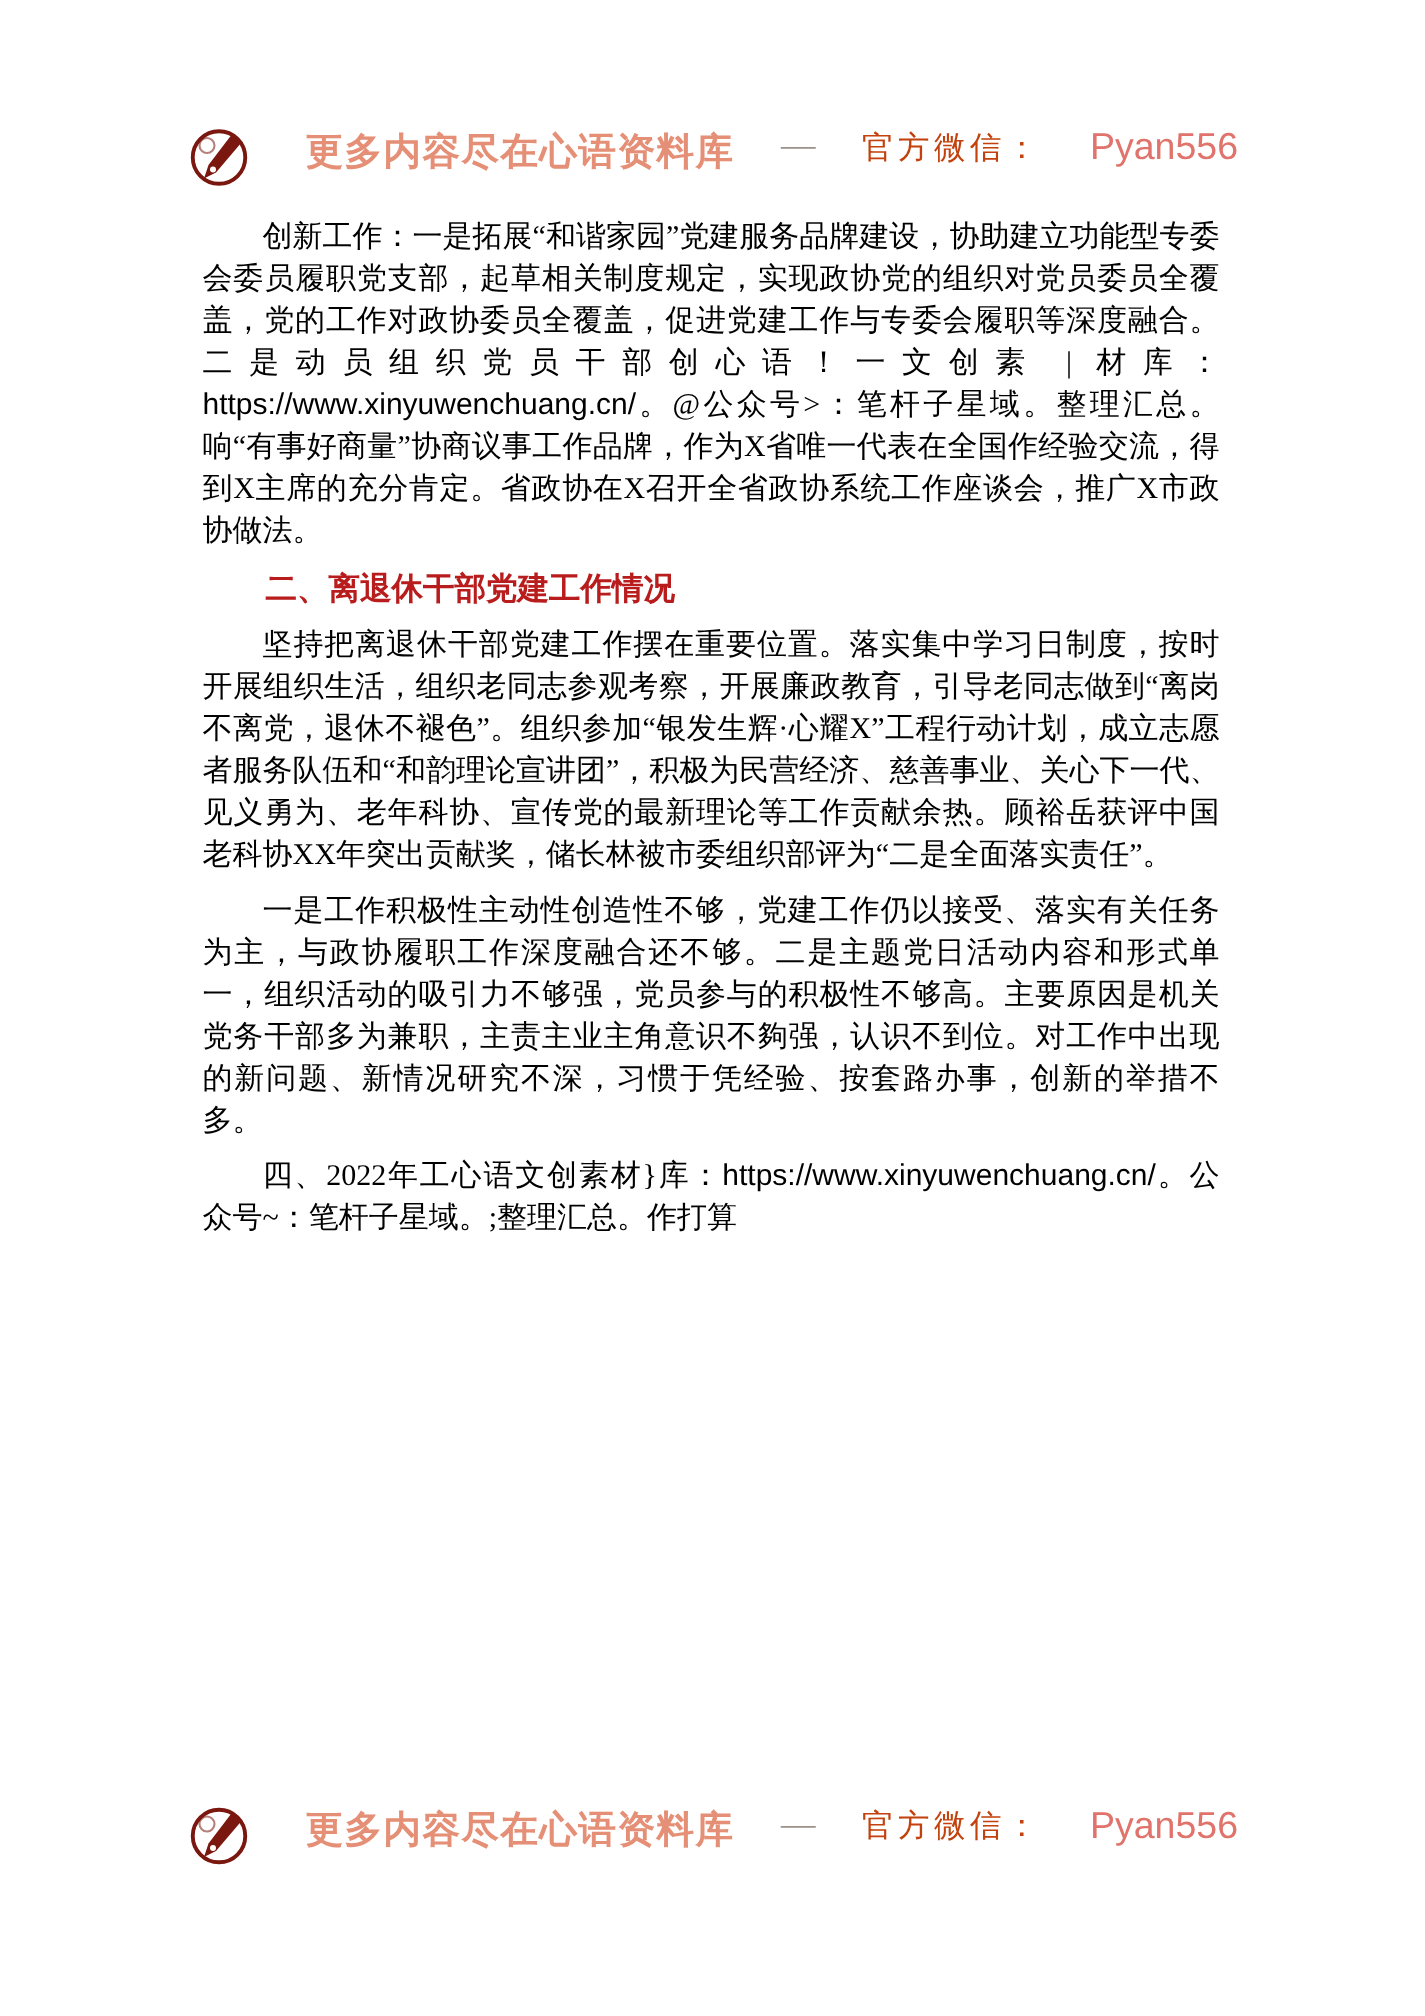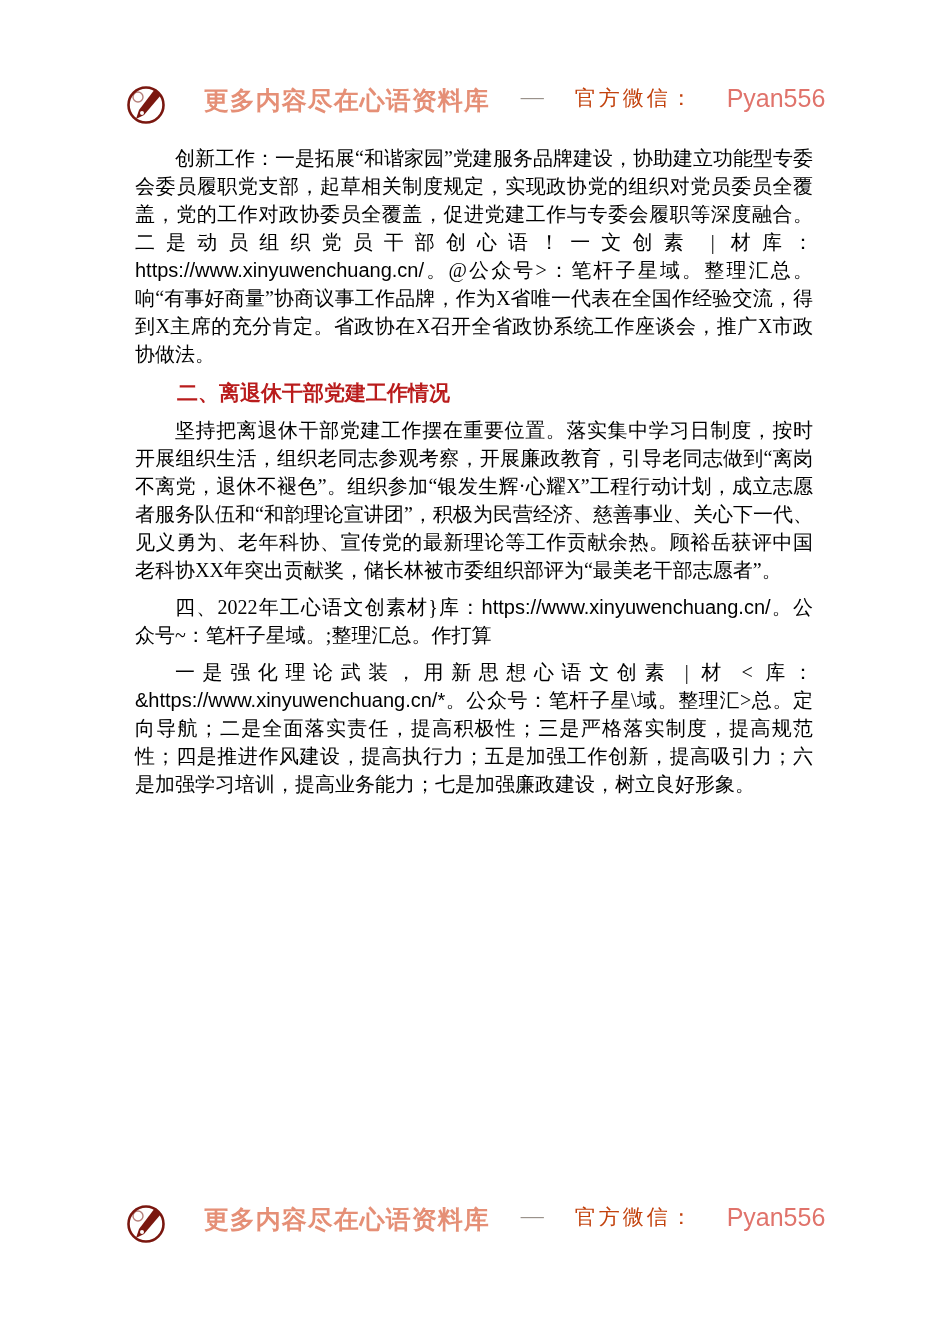--- a/index.html
+++ b/index.html
@@ -101,27 +101,27 @@
       <span class="wm-label">官方微信：</span>
       <span class="wm-id">Pyan556</span>
   </div>
 
   <div class="content">
 
     <p class="para"><span>创新工作：一是拓展“和谐家园”党建服务品牌建设，协助建立功能型专委会委员履职党支部，起草相关制度规定，实现政协党的组织对党员委员全覆盖，党的工作对政协委员全覆盖，促进党建工作与专委会履职等深度融合。二是动员组织党员干部创心语！一文创素 | 材库： </span><span class="latin">https://www.xinyuwenchuang.cn/</span><span>。@公众号&gt;：笔杆子星域。整理汇总。响“有事好商量”协商议事工作品牌，作为X省唯一代表在全国作经验交流，得到X主席的充分肯定。省政协在X召开全省政协系统工作座谈会，推广X市政协做法。</span></p>
 
     <h3 class="heading">二、离退休干部党建工作情况</h3>
 
-    <p class="para"><span>坚持把离退休干部党建工作摆在重要位置。落实集中学习日制度，按时开展组织生活，组织老同志参观考察，开展廉政教育，引导老同志做到“离岗不离党，退休不褪色”。组织参加“银发生辉·心耀X”工程行动计划，成立志愿者服务队伍和“和韵理论宣讲团”，积极为民营经济、慈善事业、关心下一代、见义勇为、老年科协、宣传党的最新理论等工作贡献余热。顾裕岳获评中国老科协XX年突出贡献奖，储长林被市委组织部评为“最美老干部志愿者”。</span></p>
+    <p class="para"><span>坚持把离退休干部党建工作摆在重要位置。落实集中学习日制度，按时开展组织生活，组织老同志参观考察，开展廉政教育，引导老同志做到“离岗不离党，退休不褪色”。组织参加“银发生辉·心耀X”工程行动计划，成立志愿者服务队伍和“和韵理论宣讲团”，积极为民营经济、慈善事业、关心下一代、见义勇为、老年科协、宣传党的最新理论等工作贡献余热。顾裕岳获评中国老科协XX年突出贡献奖，储长林被市委组织部评为“二是全面落实责任”。</span></p>
 
 
+    <p class="para"><span>一是工作积极性主动性创造性不够，党建工作仍以接受、落实有关任务为主，与政协履职工作深度融合还不够。二是主题党日活动内容和形式单一，组织活动的吸引力不够强，党员参与的积极性不够高。主要原因是机关党务干部多为兼职，主责主业主角意识不夠强，认识不到位。对工作中出现的新问题、新情况研究不深，习惯于凭经验、按套路办事，创新的举措不多。</span></p>
 
     <p class="para"><span>四、2022年工心语文创素材}库：</span><span class="latin">https://www.xinyuwenchuang.cn/</span><span>。公众号~：笔杆子星域。;整理汇总。作打算</span></p>
 
-    <p class="para"><span>一是强化理论武装，用新思想心语文创素 | 材 &lt; 库： </span><span class="latin">&amp;https://www.xinyuwenchuang.cn/*</span><span>。公众号：笔杆子星\域。整理汇&gt;总。定向导航；二是全面落实责任，提高积极性；三是严格落实制度，提高规范性；四是推进作风建设，提高执行力；五是加强工作创新，提高吸引力；六是加强学习培训，提高业务能力；七是加强廉政建设，树立良好形象。</span></p>
 
   </div>
 
   <div class="watermark footer">
     <svg class="wm-logo" viewBox="0 0 42 42" aria-hidden="true">
       <circle cx="21" cy="21" r="17.5" fill="none" stroke="#7a170f" stroke-width="2.6"></circle>
       <circle cx="13" cy="13" r="5" fill="none" stroke="#7a170f" stroke-width="1.4" opacity="0.55"></circle>
       <path d="M30 5 L36 11 L19 31 L11 35 L14 26 Z" fill="#7a170f"></path>
       <circle cx="17" cy="29" r="2" fill="#ffffff"></circle>
     </svg>

